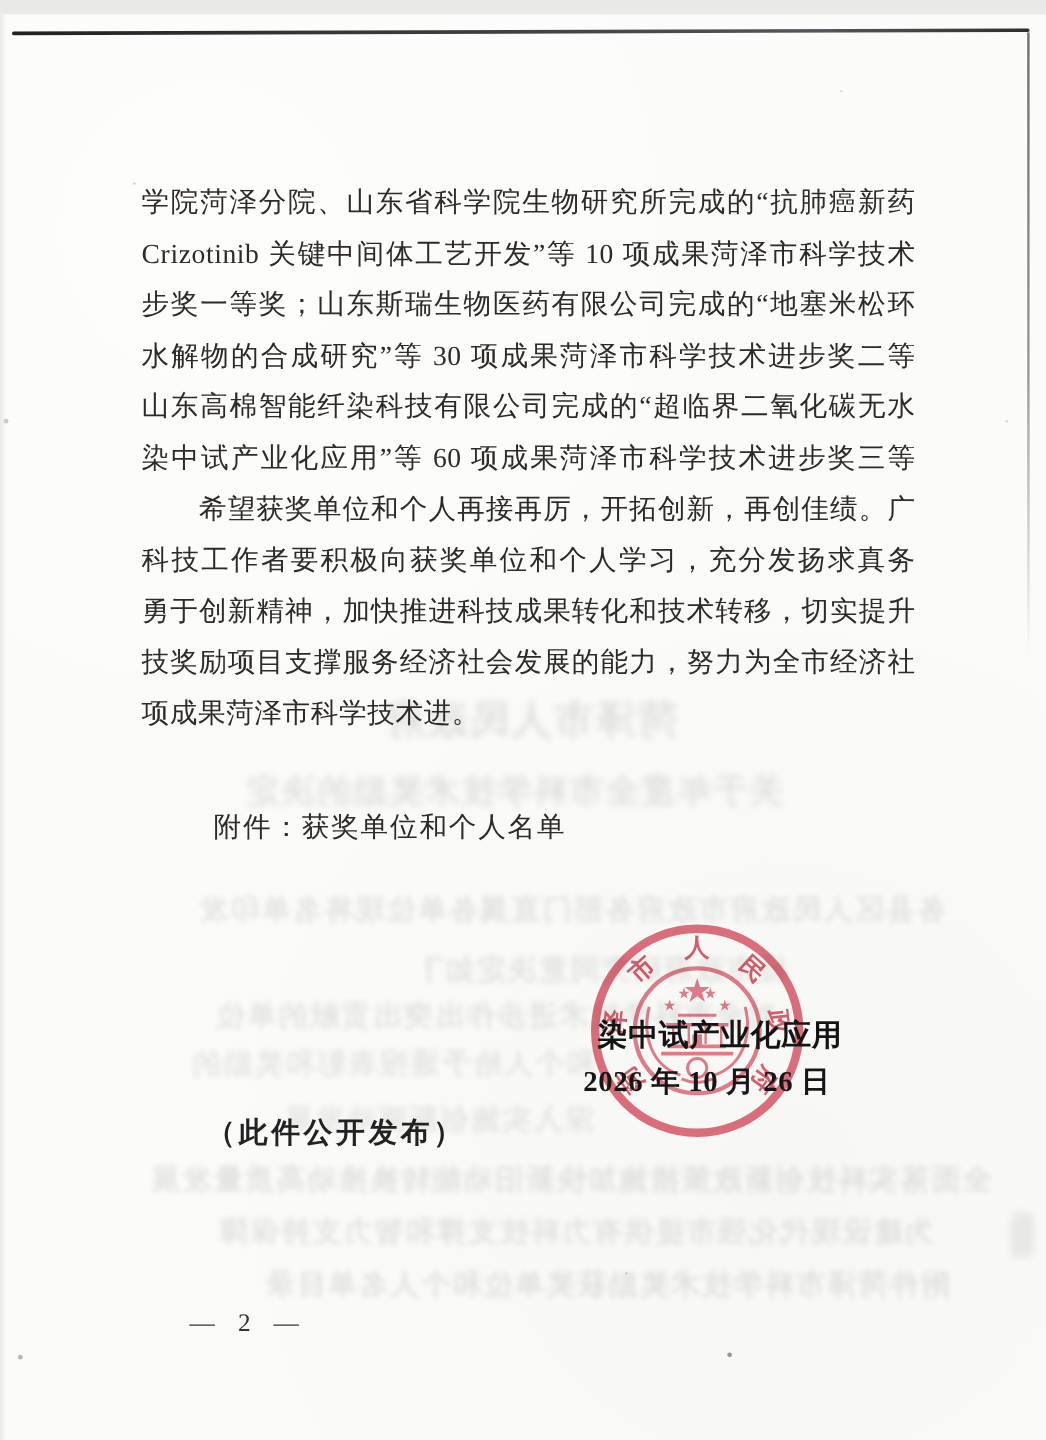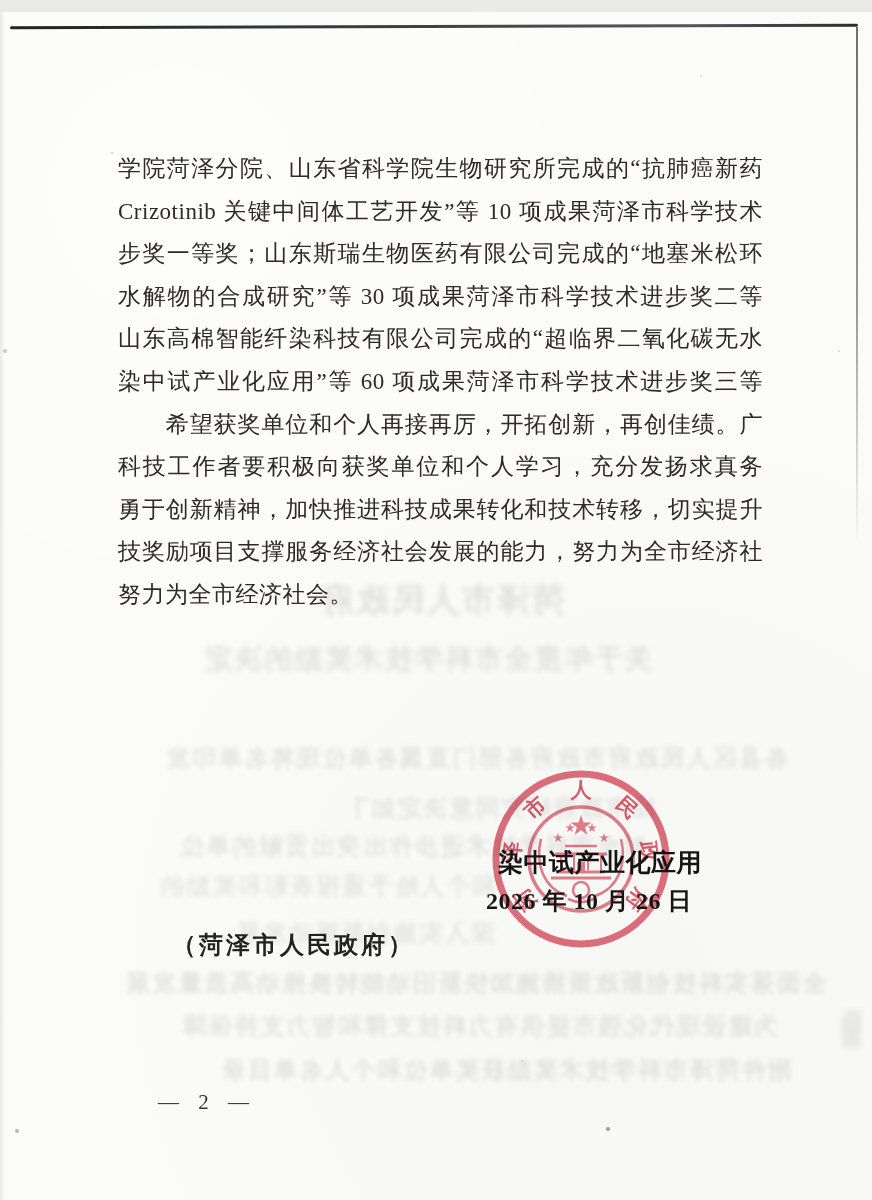--- a/index.html
+++ b/index.html
@@ -141,23 +141,24 @@
     <div class="line j">学院菏泽分院、山东省科学院生物研究所完成的“抗肺癌新药</div>
     <div class="line j">Crizotinib 关键中间体工艺开发”等 10 项成果菏泽市科学技术进</div>
     <div class="line j">步奖一等奖；山东斯瑞生物医药有限公司完成的“地塞米松环氧</div>
     <div class="line j">水解物的合成研究”等 30 项成果菏泽市科学技术进步奖二等奖；</div>
     <div class="line j">山东高棉智能纤染科技有限公司完成的“超临界二氧化碳无水纤</div>
     <div class="line j">染中试产业化应用”等 60 项成果菏泽市科学技术进步奖三等奖。</div>
     <div class="line j">　　希望获奖单位和个人再接再厉，开拓创新，再创佳绩。广大</div>
     <div class="line j">科技工作者要积极向获奖单位和个人学习，充分发扬求真务实、</div>
     <div class="line j">勇于创新精神，加快推进科技成果转化和技术转移，切实提升科</div>
     <div class="line j">技奖励项目支撑服务经济社会发展的能力，努力为全市经济社会</div>
-    <div class="line">努力为全市经济社会。</div>
+    <div class="line">项成果菏泽市科学技术进。</div>
   </div>
 
+  <div class="attachment-line">附件：获奖单位和个人名单</div>
 
   <div class="seal" style="color: rgb(217, 83, 100);">
     <svg width="190" height="190" viewBox="0 0 190 190">
       <circle cx="95" cy="95" r="85" fill="none" stroke="currentColor" stroke-width="7" opacity=".9"></circle>
       <g id="ring-text-group">
           <text class="ring-char" transform="translate(39.2,135.6) rotate(-126.0)">菏</text>
           <text class="ring-char" transform="translate(26.4,87.8) rotate(-84.0)">泽</text>
           <text class="ring-char" transform="translate(48.8,43.7) rotate(-42.0)">市</text>
           <text class="ring-char" transform="translate(95.0,26.0) rotate(0.0)">人</text>
           <text class="ring-char" transform="translate(141.2,43.7) rotate(42.0)">民</text>
@@ -185,17 +186,17 @@
         <path d="M-14,37 C-38,29 -46,4 -40,-20" fill="none" stroke="currentColor" stroke-width="2.5"></path>
         <path d="M14,37 C38,29 46,4 40,-20" fill="none" stroke="currentColor" stroke-width="2.5"></path>
         <path d="M-13,40 Q0,46 13,40" fill="none" stroke="currentColor" stroke-width="2.5"></path>
       </g>
     </svg>
   </div>
 
   <div class="sig-issuer">染中试产业化应用</div>
   <div class="sig-date">2026 年 10 月 26 日</div>
 
-  <div class="publish-note">（菏泽市人民政府）</div>
+  <div class="publish-note">（此件公开发布）</div>
 
   <div class="page-number">— 2 —</div>
 
 </div>
 
 </body></html>

